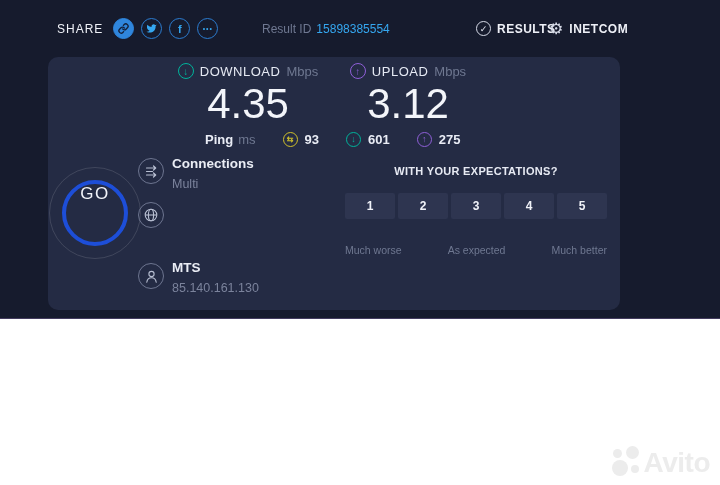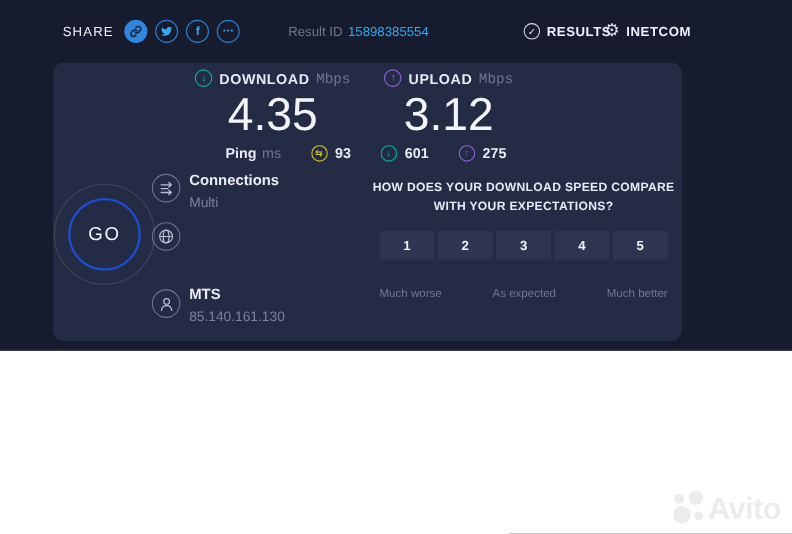--- a/index.html
+++ b/index.html
@@ -31,43 +31,43 @@
     display:flex; align-items:center; justify-content:center; font-size:9px; }
   .gear-glyph { font-size:16px; color:#d7dbe8; line-height:1; }
 
   
   .card { position:absolute; left:48px; top:57px; width:572px; height:253px;
     background:#242b44; border-radius:10px; }
 
   .speed-block { position:absolute; top:6px; width:190px; text-align:center; }
   .speed-download { left:105px; } .speed-upload { left:265px; }
   .speed-head { display:flex; align-items:center; justify-content:center; gap:6px; }
-  .speed-label { font-size:13px; font-weight:700; letter-spacing:.5px; color:#e6eaf4; }
-  .speed-unit { font-size:13px; color:#6f7891;font-family:Liberation Mono, monospace; }
+  .speed-label { font-size:13px; font-weight:400; letter-spacing:.5px; color:#e6eaf4; }
+  .speed-unit { font-size:13px; color:#6f7891; }
   .speed-value { font-size:42px; font-weight:300; color:#f3f5fa; margin-top:2px; line-height:1.1; }
 
   .ring-icon { border-radius:50%; display:flex; align-items:center; justify-content:center; font-weight:700; }
   .icon-16 { width:16px; height:16px; font-size:10px; }
   .icon-15 { width:15px; height:15px; font-size:9px; }
   .teal   { border:1.5px solid #00b39b; color:#00b39b; }
   .purple { border:1.5px solid #8f5fd8; color:#8f5fd8; }
   .yellow { border:1.5px solid #cfc02b; color:#cfc02b; }
   .glyph-small { font-size:8px; }
 
   .ping-row { position:absolute; left:157px; top:72px; height:20px; display:flex; align-items:center; font-size:13px; }
   .ping-label { font-weight:600; color:#e9ecf5; }
   .ping-unit { color:#6f7891; margin-left:5px; }
   .ping-group { display:flex; align-items:center; gap:7px; margin-left:27px; }
   .ping-value { color:#e9ecf5; font-weight:600; }
 
   
   .go-outer { position:absolute; left:1px; top:110px; width:92px; height:92px;
     border:1px solid rgba(255,255,255,.13); border-radius:50%; }
   .go-btn { position:absolute; left:14px; top:123px; width:66px; height:66px;
-    border:2px solid #1d4ed8; border-radius:50%; display:flex; align-items:center; justify-content:center;
+    border:4px solid #1d4ed8; border-radius:50%; display:flex; align-items:flex-start; justify-content:center;
     color:#f2f4fa; font-size:17px; letter-spacing:1.5px; cursor:pointer; }
 
   
   .info-icon { position:absolute; left:90px; width:26px; height:26px; border:1px solid #6d7590;
     border-radius:50%; display:flex; align-items:center; justify-content:center; }
   .ii-1 { top:101px; } .ii-2 { top:145px; } .ii-3 { top:206px; }
   .info-text { position:absolute; left:124px; line-height:16px; }
   .it-1 { top:99px; } .it-2 { top:142px; } .it-3 { top:203px; }
   .info-title { font-size:13.5px; font-weight:600; color:#eaedf5; }
   .info-sub { font-size:12.5px; color:#7b839c; margin-top:4px; }
@@ -219,21 +219,20 @@
         <path d="M1.8 12.2c.4-3 2.3-4.4 4.7-4.4s4.3 1.4 4.7 4.4"></path>
       </svg>
     </div>
     <div class="info-text it-3">
       <div class="info-title">MTS</div>
       <div class="info-sub">85.140.161.130</div>
     </div>
 
     <div class="survey">
       <div class="survey-q">
-        <div>HOW DOES YOUR DOWNLOAD SPEED COMPARE</div>
         <div>WITH YOUR EXPECTATIONS?</div>
       </div>
       <div class="rating-row">
         <div class="rating-btn">1</div>
         <div class="rating-btn">2</div>
         <div class="rating-btn">3</div>
         <div class="rating-btn">4</div>
         <div class="rating-btn">5</div>
       </div>
       <div class="scale-row">

